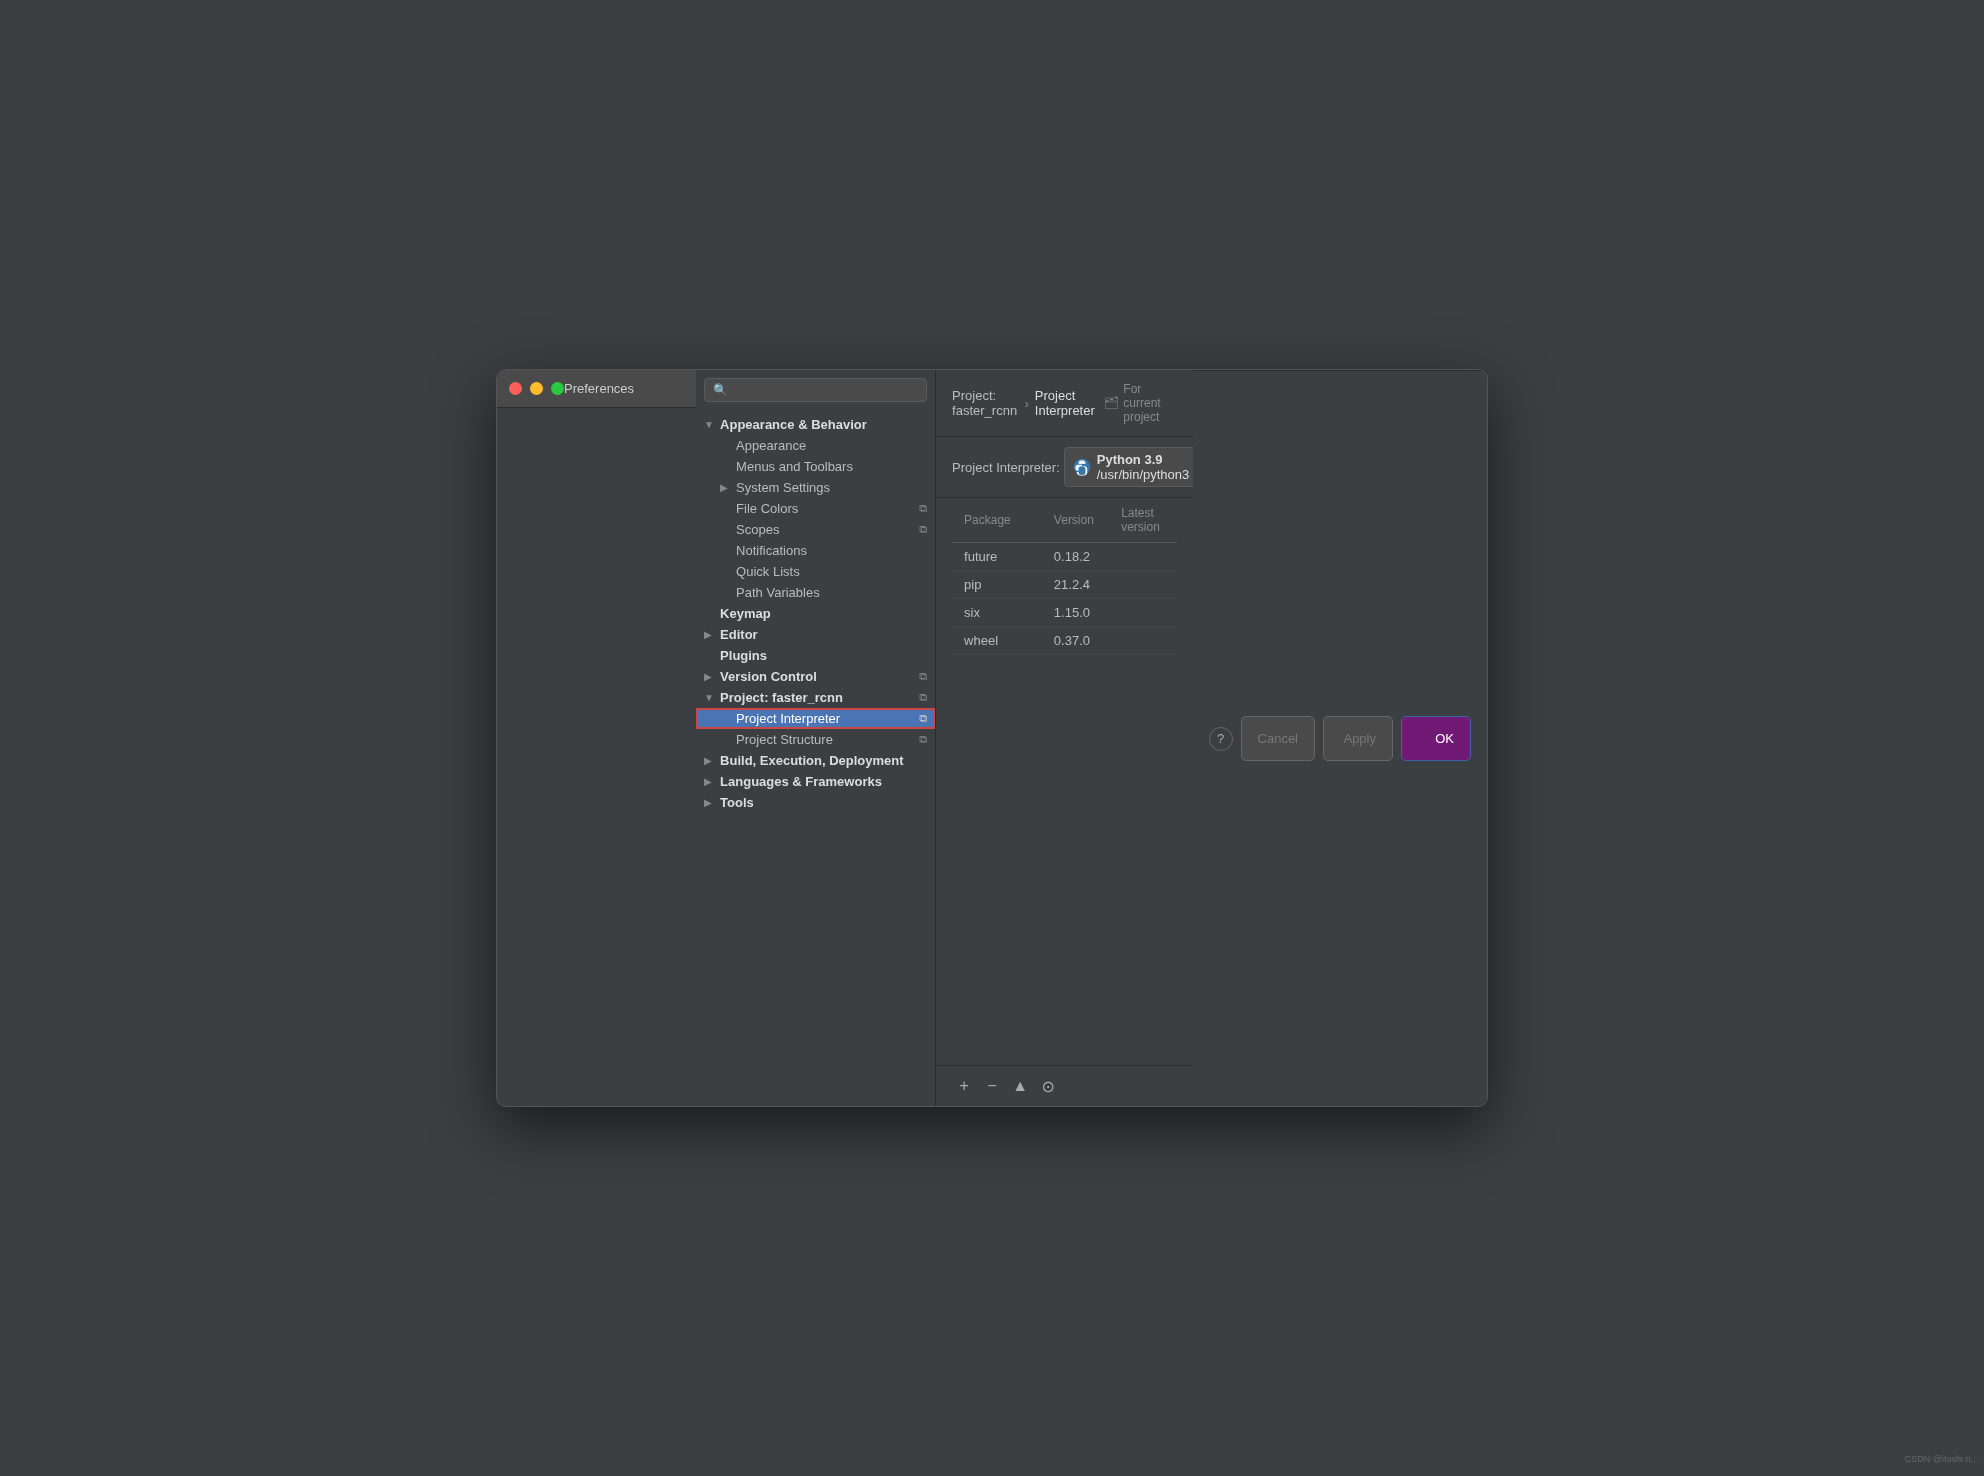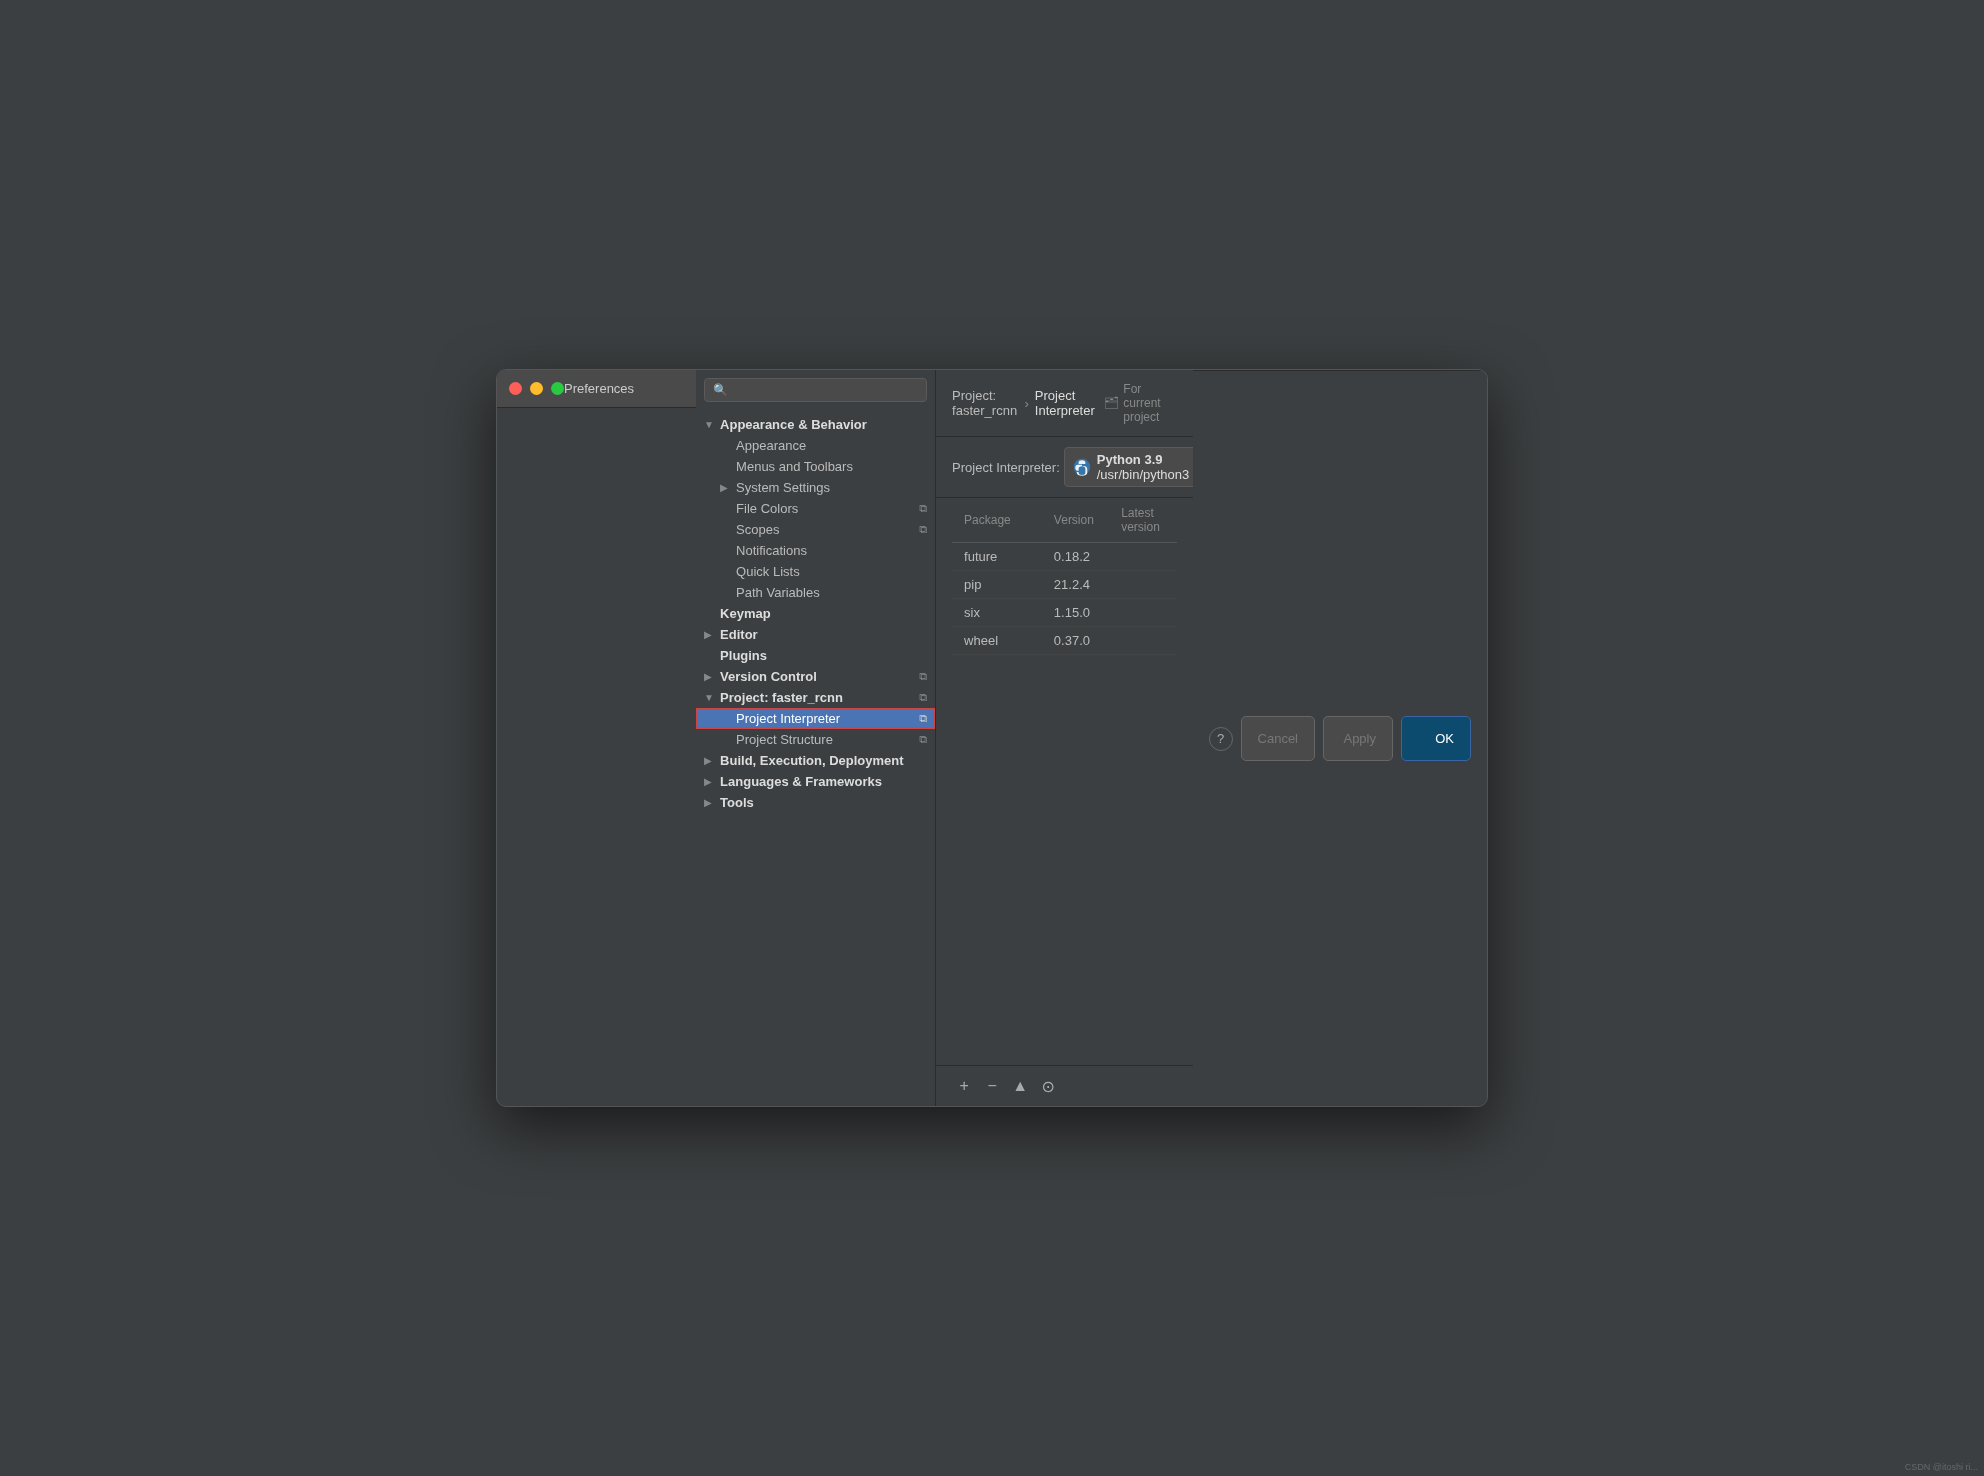--- a/index.html
+++ b/index.html
@@ -312,31 +312,31 @@
       border-radius: 5px;
       font-size: 13px;
       cursor: pointer;
       border: 1px solid #666;
       background: #4a4a4a;
       color: #cccccc;
       min-width: 70px;
       text-align: right;
     }
     .btn.primary {
-      background: #0c4a6e;
+      background: #701a75;
       border-color: #3a64a4;
       color: #ffffff;
     }
     .btn.disabled {
       color: #777;
       cursor: default;
     }
     .watermark {
       position: fixed;
-      bottom: 4px;
+      bottom: 12px;
       right: 6px;
       font-size: 9px;
       color: #666;
     }
   </style>
 </head>
 <body>
 
 <div class="window">
 

